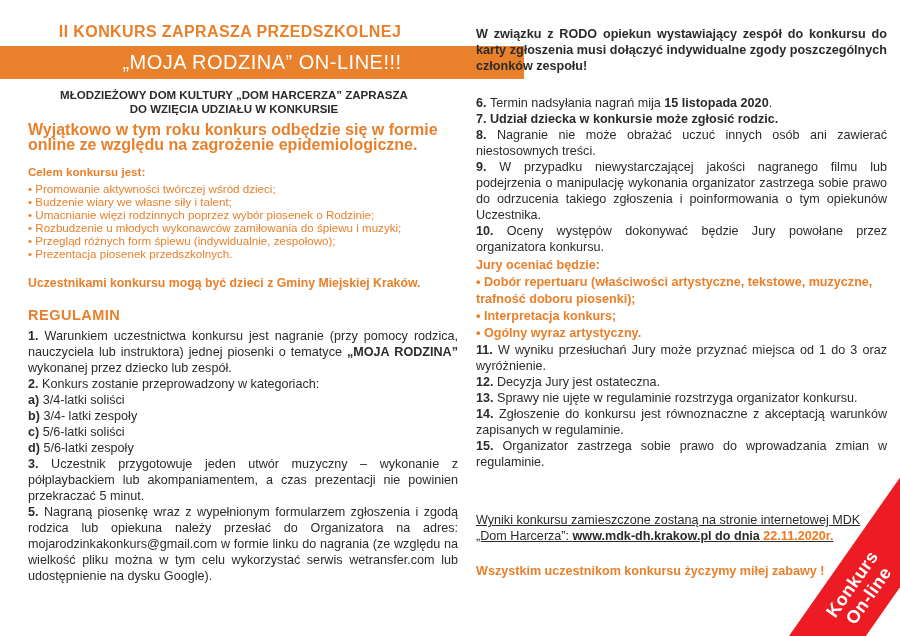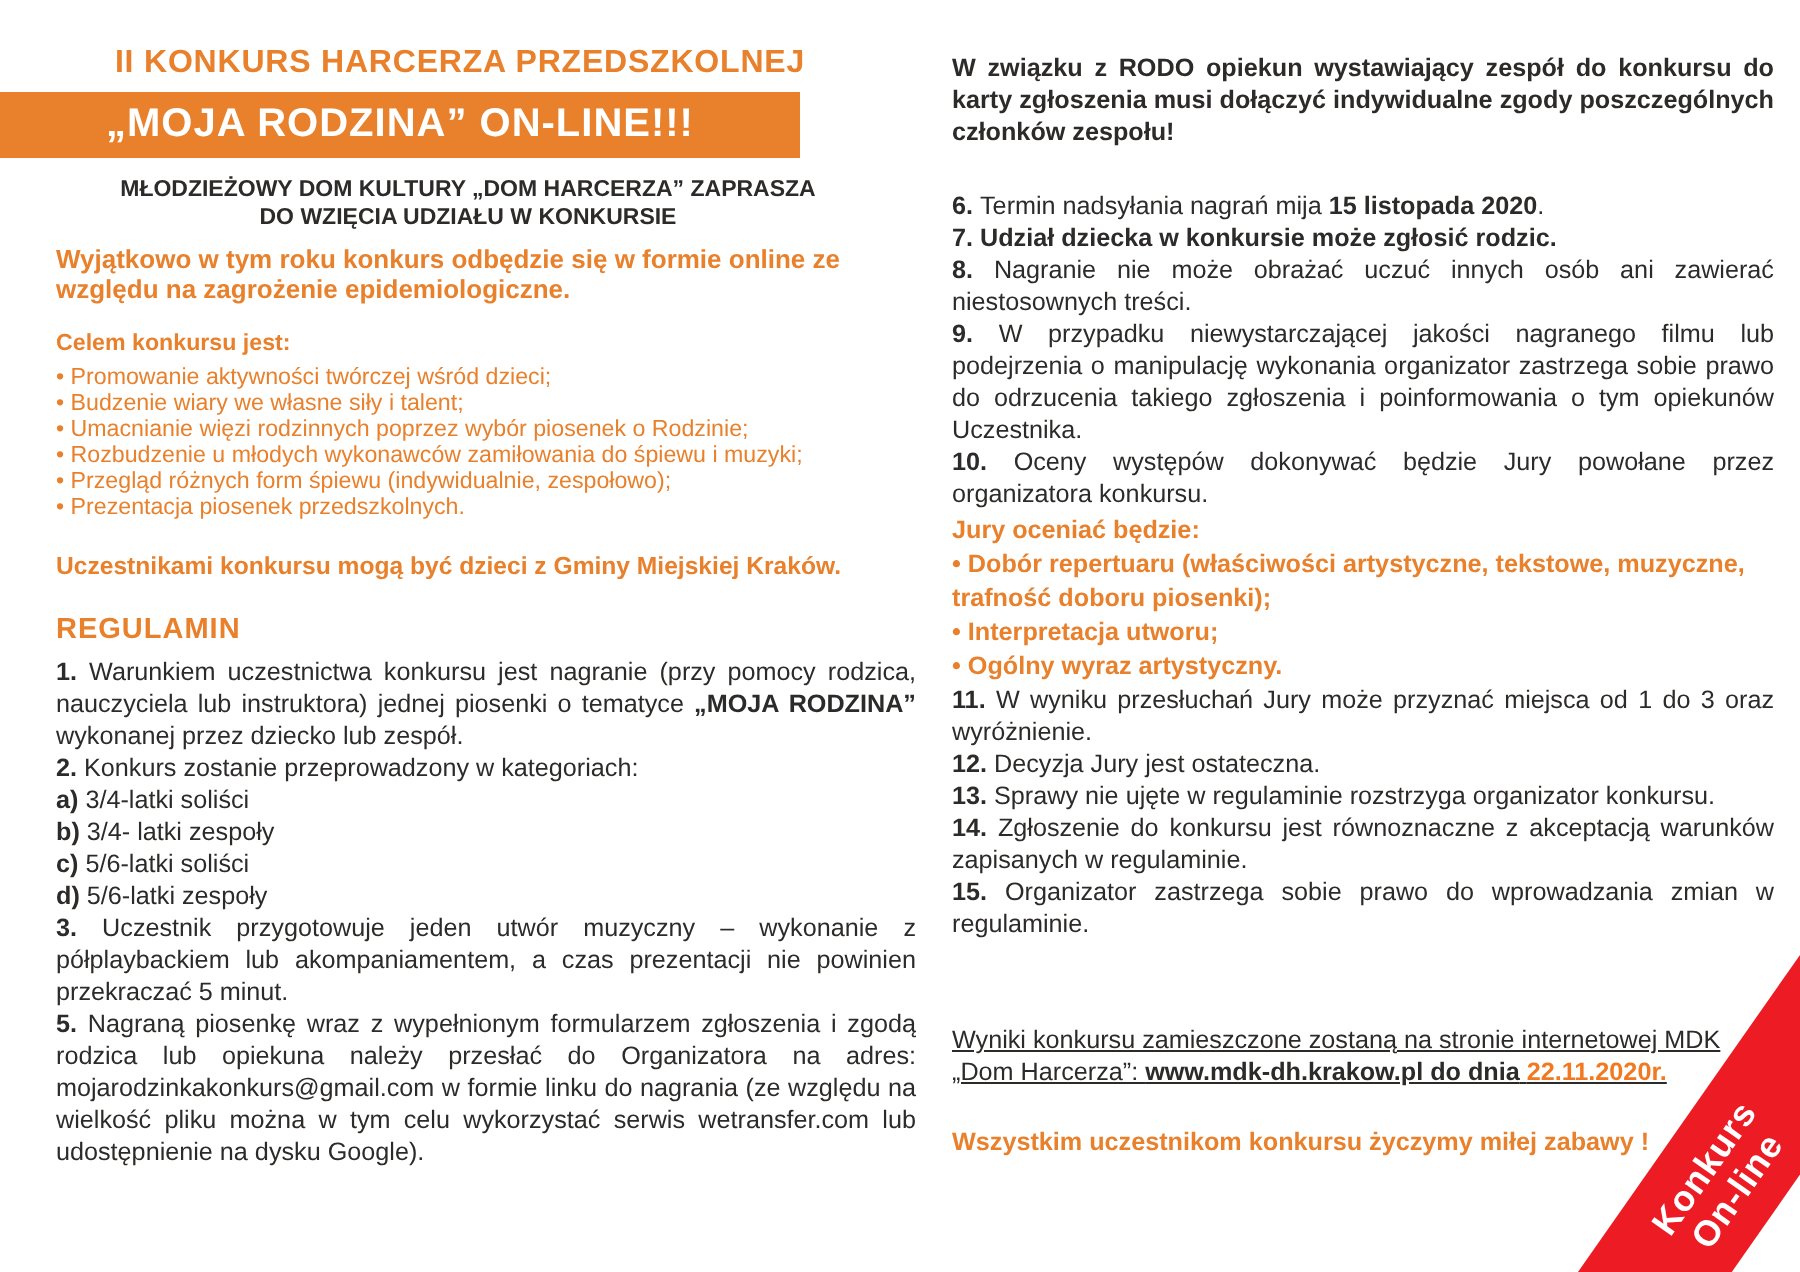--- a/index.html
+++ b/index.html
@@ -20,33 +20,33 @@
     color:var(--ink);
   }
   
   .title{
     position:absolute;left:0;top:23px;width:460px;
     text-align:center;
     color:var(--accent);
     font-size:16px;font-weight:700;letter-spacing:.4px;
   }
   .banner{
-    position:absolute;left:0;top:46px;width:400px;height:33px;
+    position:absolute;left:0;top:46px;width:524px;height:33px;
     background:var(--accent);
     display:flex;align-items:center;justify-content:center;
-    color:#fff;font-size:20px;font-weight:700;letter-spacing:.5px;
+    color:#fff;font-size:20px;font-weight:400;letter-spacing:.5px;
   }
   .subtitle{
     position:absolute;left:0;top:89px;width:468px;
     text-align:center;font-weight:700;font-size:11.5px;line-height:13.5px;
     color:var(--ink);
   }
   
   .col-left{position:absolute;left:28px;top:123px;width:430px;}
-  .intro{color:var(--accent);font-weight:700;font-size:13px;line-height:14.5px;margin-bottom:13px;}
+  .intro{color:var(--accent);font-weight:700;font-size:16px;line-height:14.5px;margin-bottom:13px;}
   .goals-head{color:var(--accent);font-weight:700;font-size:11.6px;line-height:13px;margin-bottom:4px;}
   .goal{color:var(--accent);font-weight:400;font-size:11.6px;line-height:13px;}
   .participants{color:var(--accent);font-weight:700;font-size:12.3px;line-height:15px;margin-top:16px;}
   .reg-head{color:var(--accent);font-weight:700;font-size:14.5px;letter-spacing:.5px;margin-top:16px;margin-bottom:5px;}
   .reg{font-size:12.6px;line-height:16px;text-align:justify;}
   
   .col-right{position:absolute;left:476px;top:26px;width:411px;font-size:12.6px;line-height:16px;}
   .rodo{font-weight:700;text-align:justify;margin-bottom:21px;}
   .reg-r{font-size:12.6px;line-height:16px;text-align:justify;}
   .jury-head{color:var(--accent);font-weight:700;line-height:17px;margin-top:2px;}
@@ -62,21 +62,21 @@
     transform:rotate(-55deg);
     display:flex;flex-direction:column;align-items:center;justify-content:center;
     color:#fff;font-weight:700;font-size:18px;line-height:20px;letter-spacing:.5px;
   }
 </style>
 </head>
 <body>
 
 <div class="page">
 
-  <div class="title">II KONKURS HARCERZA PRZEDSZKOLNEJ</div>
+  <div class="title">II KONKURS ZAPRASZA PRZEDSZKOLNEJ</div>
 
   <div class="banner">
     <span>„MOJA RODZINA” ON-LINE!!!</span>
   </div>
 
   <div class="subtitle">
       <div class="">MŁODZIEŻOWY DOM KULTURY „DOM HARCERZA” ZAPRASZA</div>
       <div class="">DO WZIĘCIA UDZIAŁU W KONKURSIE</div>
     </div>
 
@@ -115,21 +115,21 @@
         <div class="reg-r"><span class="b">6. </span><span>Termin nadsyłania nagrań mija </span><span class="b">15 listopada 2020</span><span>.</span></div>
         <div class="reg-r"><span class="b">7. Udział dziecka w konkursie może zgłosić rodzic.</span></div>
         <div class="reg-r"><span class="b">8. </span><span>Nagranie nie może obrażać uczuć innych osób ani zawierać niestosownych treści.</span></div>
         <div class="reg-r"><span class="b">9. </span><span>W przypadku niewystarczającej jakości nagranego filmu lub podejrzenia o manipulację wykonania organizator zastrzega sobie prawo do odrzucenia takiego zgłoszenia i poinformowania o tym opiekunów Uczestnika.</span></div>
         <div class="reg-r"><span class="b">10. </span><span>Oceny występów dokonywać będzie Jury powołane przez organizatora konkursu.</span></div>
       </div>
 
     <p class="jury-head">Jury oceniać będzie:</p>
     <div>
         <div class="jury">• Dobór repertuaru (właściwości artystyczne, tekstowe, muzyczne, trafność doboru piosenki);</div>
-        <div class="jury">• Interpretacja utworu;</div>
+        <div class="jury">• Interpretacja konkurs;</div>
         <div class="jury">• Ogólny wyraz artystyczny.</div>
       </div>
 
     <div>
         <div class="reg-r"><span class="b">11. </span><span>W wyniku przesłuchań Jury może przyznać miejsca od 1 do 3 oraz wyróżnienie.</span></div>
         <div class="reg-r"><span class="b">12. </span><span>Decyzja Jury jest ostateczna.</span></div>
         <div class="reg-r"><span class="b">13. </span><span>Sprawy nie ujęte w regulaminie rozstrzyga organizator konkursu.</span></div>
         <div class="reg-r"><span class="b">14. </span><span>Zgłoszenie do konkursu jest równoznaczne z akceptacją warunków zapisanych w regulaminie.</span></div>
         <div class="reg-r"><span class="b">15. </span><span>Organizator zastrzega sobie prawo do wprowadzania zmian w regulaminie.</span></div>
       </div>

